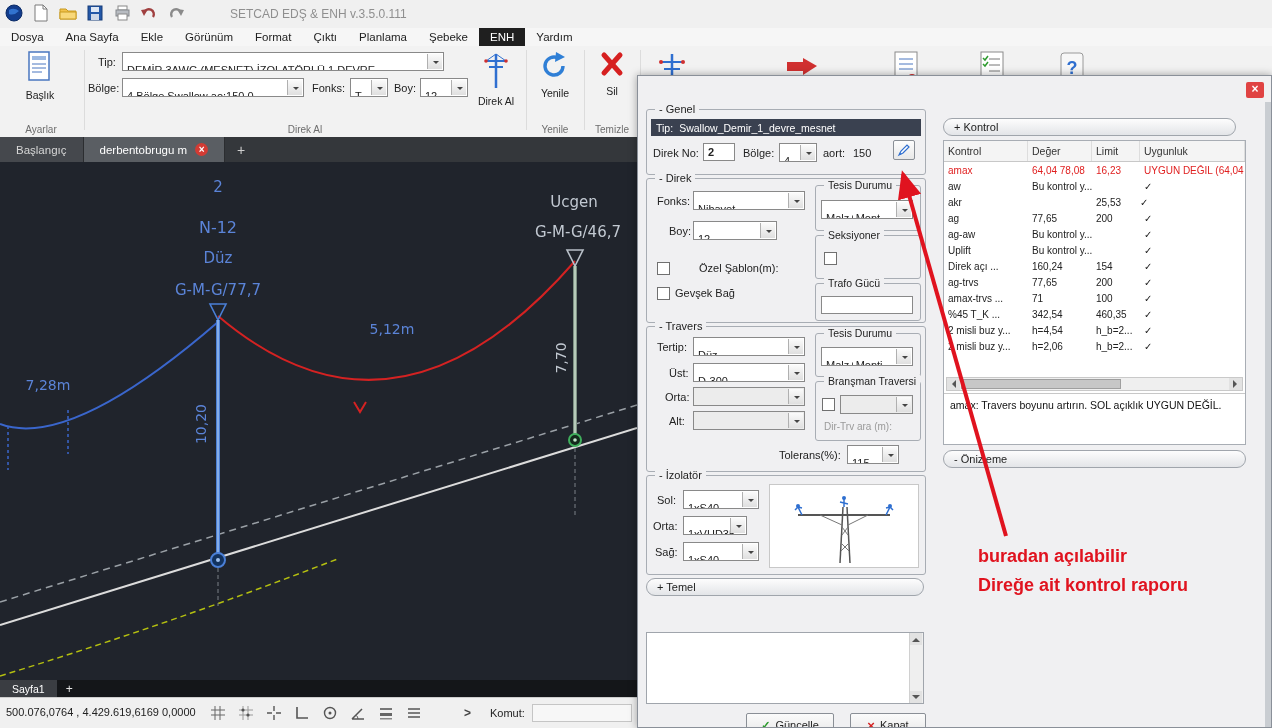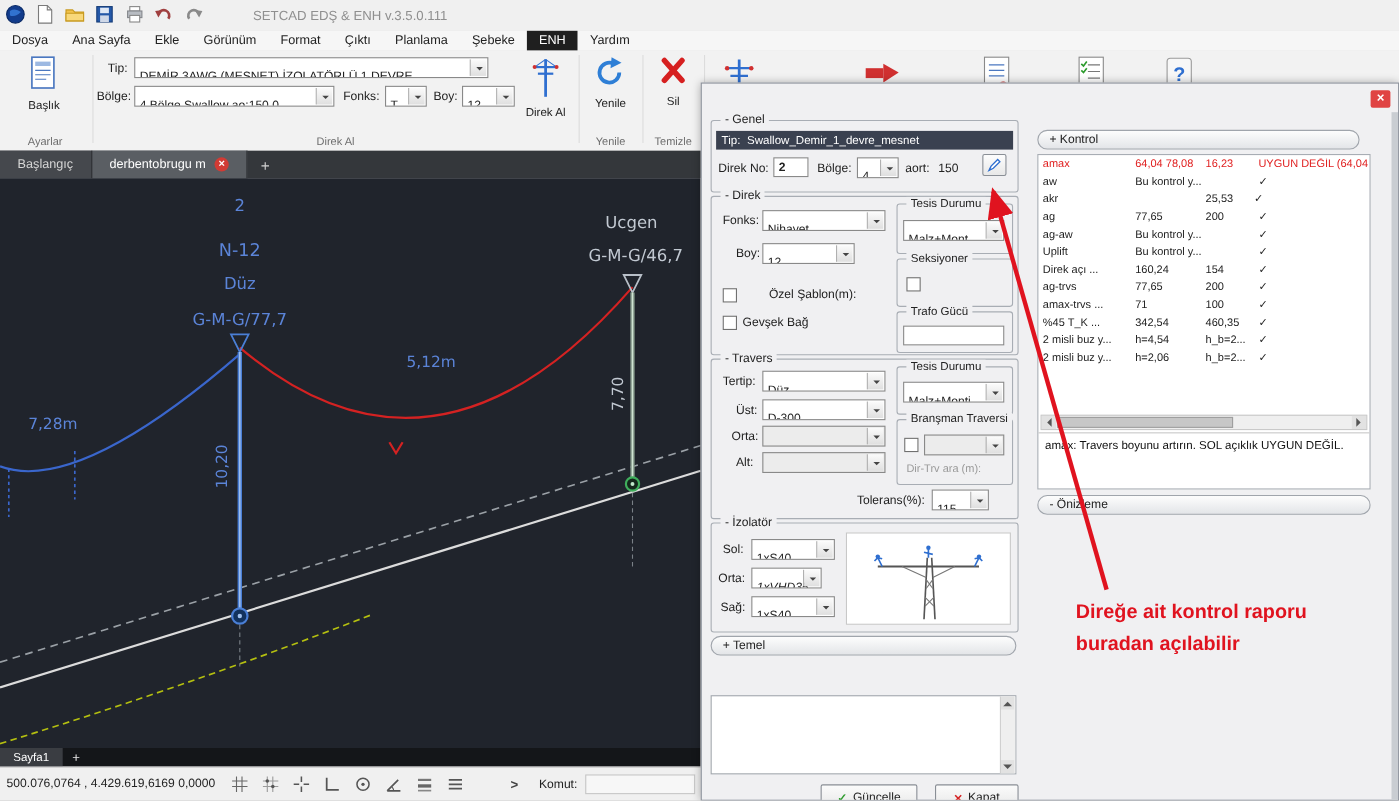--- a/index.html
+++ b/index.html
@@ -522,21 +522,21 @@
     </div>
 
     <div class="gb" style="left:8px;top:399px;width:278px;height:98px;">
       <span class="gb-label">- İzolatör</span>
       <span class="lbl" style="left:10px;top:18px;">Sol:</span>
       <div class="combo" style="left:36px;top:14px;width:76px;">
         <span>1xS40</span>
           <span class="arr"></span>
       </div>
       <span class="lbl" style="left:6px;top:44px;">Orta:</span>
-      <div class="combo" style="left:36px;top:40px;width:64px;font-style:italic;">
+      <div class="combo" style="left:36px;top:40px;width:64px;">
         <span>1xVHD35</span>
           <span class="arr"></span>
       </div>
       <span class="lbl" style="left:8px;top:70px;">Sağ:</span>
       <div class="combo" style="left:36px;top:66px;width:76px;">
         <span>1xS40</span>
           <span class="arr"></span>
       </div>
       <div style="position:absolute;left:122px;top:8px;width:148px;height:82px;background:#fff;border:1px solid #c8c8c8;">
         <svg width="148" height="82">
@@ -580,20 +580,26 @@
     </div>
     <div class="btn" style="left:212px;top:637px;width:76px;">
       <span class="no">×</span>
       <span>Kapat</span>
     </div>
 
     <div class="hdrbar" style="left:305px;top:42px;width:293px;">
       <span>+ Kontrol</span>
     </div>
     <div class="kpanel">
+      <div class="khead">
+        <span class="kc kc1">Kontrol</span>
+        <span class="kc kc2">Değer</span>
+        <span class="kc kc3">Limit</span>
+        <span class="kc kc4">Uygunluk</span>
+      </div>
       <div class="krow fail">
           <span class="kc kc1">amax</span>
           <span class="kc kc2">64,04 78,08</span>
           <span class="kc kc3">16,23</span>
           <span class="kc kc4">UYGUN DEĞİL (64,04</span>
         </div>
       <div class="krow">
           <span class="kc kc1">aw</span>
           <span class="kc kc2">Bu kontrol y...</span>
           <span class="kc kc3"></span>
@@ -678,17 +684,17 @@
 
   <svg class="annot-svg" width="1272" height="728" viewBox="0 0 1272 728">
     <defs>
       <marker id="ah" markerWidth="10" markerHeight="8" refX="6" refY="3" orient="auto">
         <path d="M0,0 L7,3 L0,6 Z" fill="#e0131f"></path>
       </marker>
     </defs>
     <line x1="1006" y1="536" x2="903" y2="174" stroke="#e0131f" stroke-width="4" marker-end="url(#ah)"></line>
   </svg>
   <div class="annot-text">
+    <div>buradan açılabilir</div>
     <div>Direğe ait kontrol raporu</div>
-    <div>buradan açılabilir</div>
   </div>
 
 </div>
 
 </body></html>

